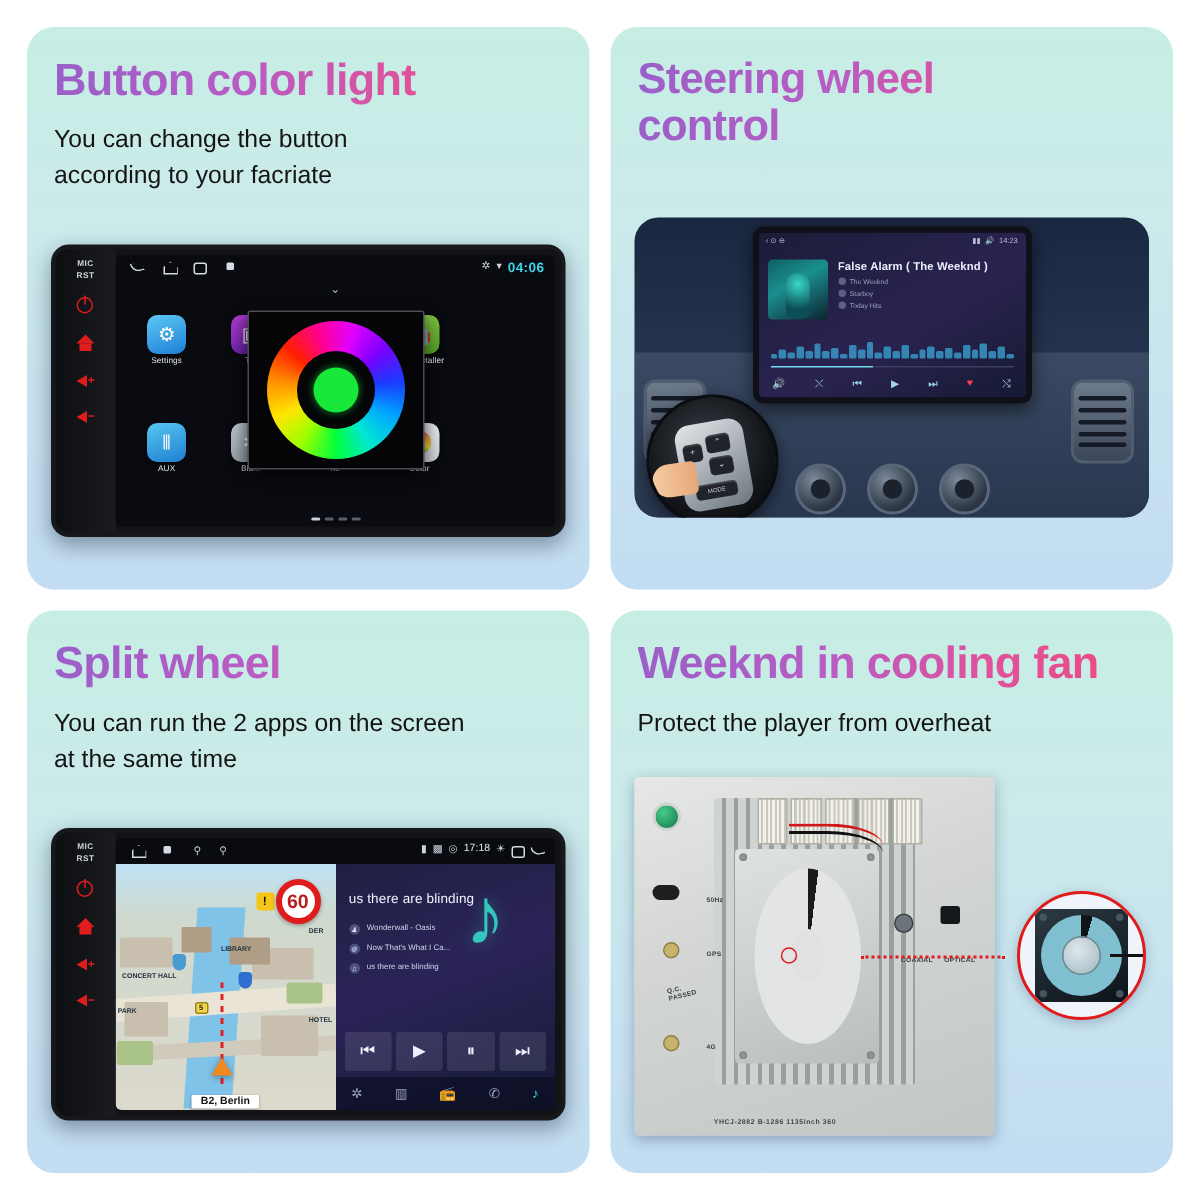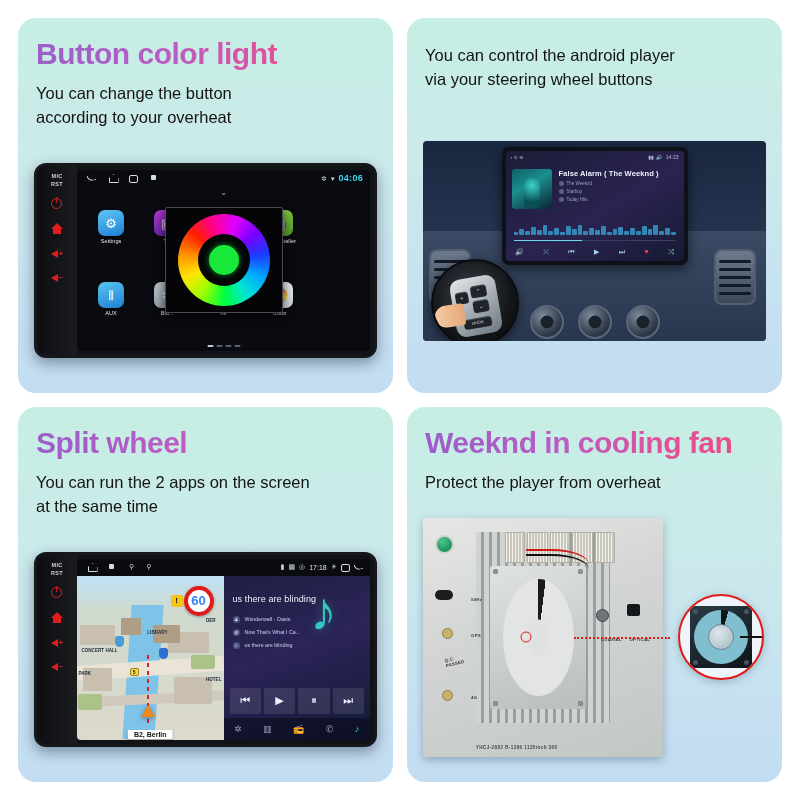--- a/index.html
+++ b/index.html
@@ -79,21 +79,21 @@
 
   .hu-screen{
     position:absolute;left:40px;right:4px;top:4px;bottom:4px;
     background:#0a0b10;border-radius:4px;overflow:hidden;
   }
   .sb{
     height:16px;display:flex;align-items:center;padding:0 6px;box-sizing:border-box;
     color:#cfd6de;font-size:7px;gap:10px;position:relative;z-index:3;
   }
   .sb-icons{display:flex;align-items:center;gap:12px;margin-left:4px;}
-  .sb-right{position:absolute;right:7px;display:flex;align-items:flex-end;gap:4px;}
+  .sb-right{position:absolute;right:7px;display:flex;align-items:flex-start;gap:4px;}
   .sb-time{color:#3ad7ee;font-size:9px;font-weight:700;letter-spacing:.3px;}
   .g-back,.g-home,.g-rec,.g-app{width:9px;height:9px;display:inline-block;position:relative;}
   .g-back:before{
     content:"";position:absolute;left:0;top:2px;width:8px;height:5px;
     border:1.3px solid #d6dbe2;border-right:none;border-top:none;
     border-radius:0 0 0 6px;transform:rotate(-12deg);
   }
   .g-home:before{
     content:"";position:absolute;left:0;top:1px;width:0;height:0;
     border-left:4.5px solid transparent;border-right:4.5px solid transparent;
@@ -163,21 +163,21 @@
     width:52px;height:52px;border-radius:50%;background:#050507;
   }
   .wheel:after{
     content:"";position:absolute;left:50%;top:50%;transform:translate(-50%,-50%);
     width:30px;height:30px;border-radius:50%;background:#17e83a;
     box-shadow:0 0 6px rgba(23,232,58,.6);
   }
 
   
   .car{
-    position:relative;width:100%;height:100%;max-height:200px;border-radius:4px;
+    position:relative;width:100%;height:100%;max-height:200px;border-radius:16px;
     overflow:hidden;background:linear-gradient(180deg,#1a2740 0%,#24344f 45%,#2c3c57 100%);
   }
   .car-dash{
     position:absolute;left:0;right:0;bottom:0;height:55%;
     background:linear-gradient(180deg,#3a4a64,#28374e);
   }
   .vent{
     position:absolute;width:42px;height:56px;border-radius:8px;
     background:linear-gradient(180deg,#6d7a8c,#3c4858);
     border:2px solid #515e70;box-sizing:border-box;
@@ -282,21 +282,21 @@
     border-bottom:12px solid #f08a1e;filter:drop-shadow(0 1px 2px rgba(0,0,0,.4));
   }
   .dashline{
     position:absolute;left:48%;bottom:10%;width:1.5px;height:42%;
     background:repeating-linear-gradient(180deg,#e02020 0 4px,transparent 4px 8px);
   }
   .speed{
     position:absolute;right:10px;top:10px;width:30px;height:30px;border-radius:50%;
     background:#fff;border:4px solid #e01b1b;box-sizing:border-box;
     display:flex;align-items:center;justify-content:center;
-    font-size:13px;font-weight:700;color:#3b82f6;
+    font-size:13px;font-weight:700;color:#b91c1c;
     box-shadow:0 1px 3px rgba(0,0,0,.35);
   }
   .warn{
     position:absolute;right:41px;top:19px;width:12px;height:12px;background:#f5c518;
     border-radius:2px;display:flex;align-items:center;justify-content:center;
     font-size:8px;font-weight:800;color:#111;
   }
   .maplab{position:absolute;font-size:4.6px;font-weight:700;color:#23303d;white-space:nowrap;}
   .street{
     position:absolute;left:50%;transform:translateX(-50%);bottom:1px;
@@ -418,21 +418,21 @@
   }
 </style>
 </head>
 <body>
 
 <div class="page">
 
   <section class="card">
     <h2 class="title">Button color light</h2>
     <p class="subtitle">You can change the button
-according to your overheat</p>
+according to your facriate</p>
     <div class="media">
       <div class="hu">
 
         <div class="hu-bezel">
           <div class="bz-lab">MIC</div>
           <div class="bz-lab">RST</div>
           <div class="bz-keys">
             <div class="bz-key">
                 <div class="ico-power"></div>
               </div>
@@ -528,22 +528,22 @@
               <i></i>
               <i></i>
               <i></i>
           </div>
         </div>
       </div>
     </div>
   </section>
 
   <section class="card">
-    <p class="subtitle">You can control the android player
-via your steering wheel buttons</p>
+    <h2 class="title small">Steering wheel
+control</h2>
     <div class="media">
       <div class="car">
         <div class="car-dash"></div>
         <div class="vent l">
             <span></span>
             <span></span>
             <span></span>
             <span></span>
             <span></span>
           </div>

